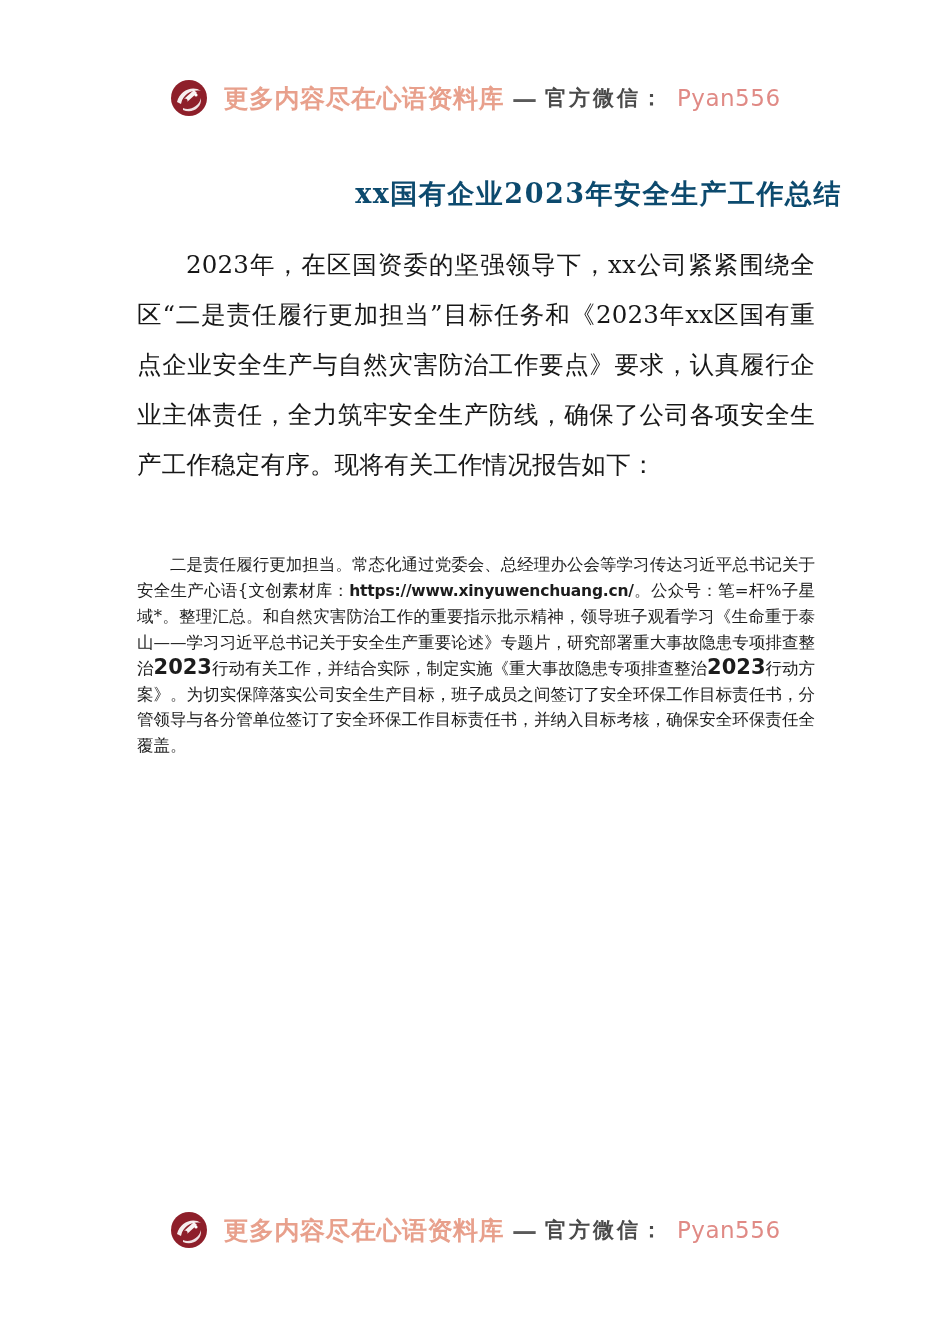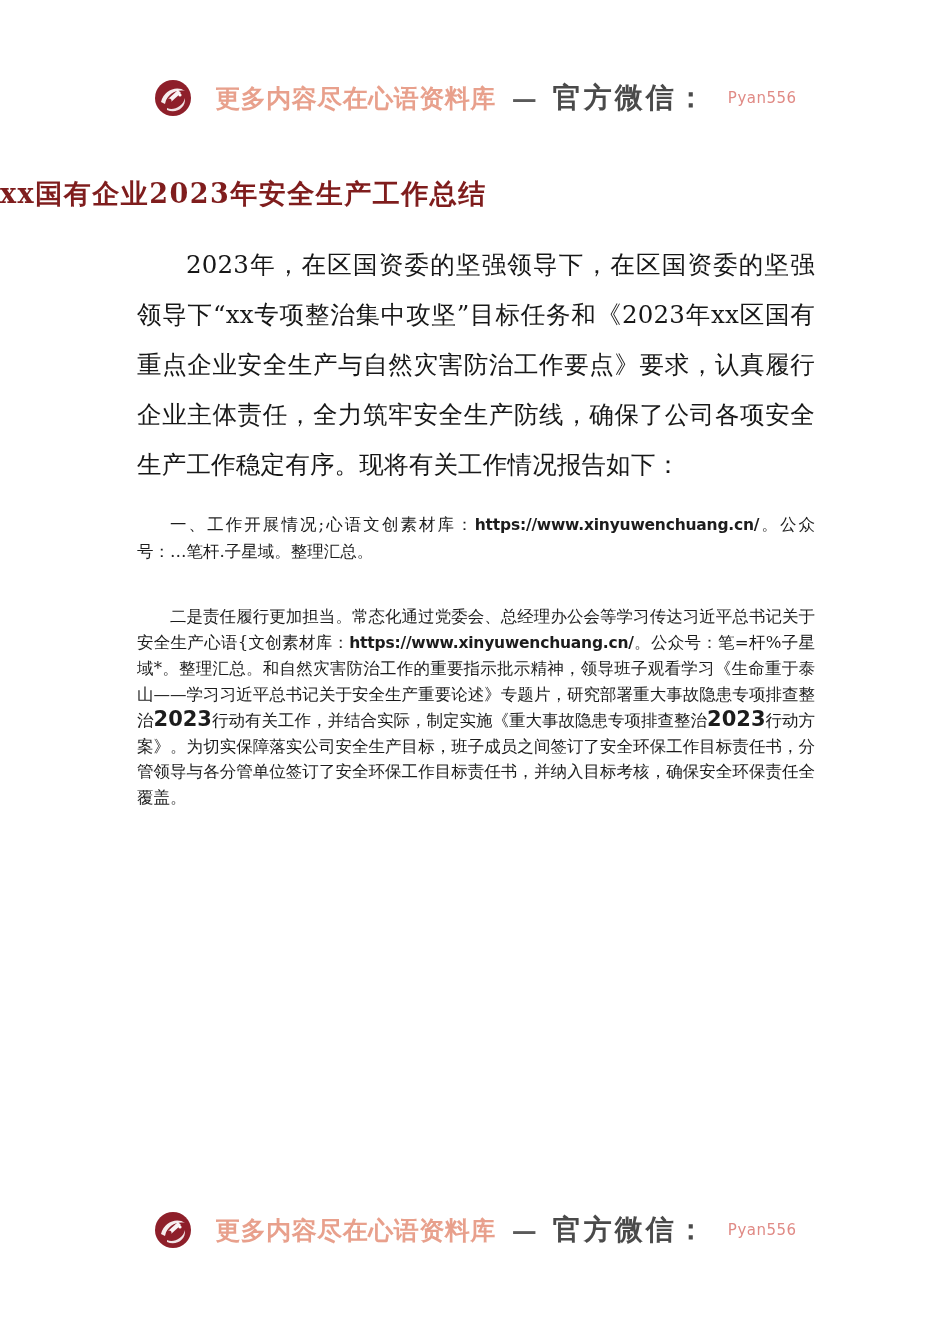--- a/index.html
+++ b/index.html
@@ -18,21 +18,21 @@
   }
 
   
   .banner {
     position: absolute;
     left: 0;
     width: 950px;
     display: flex;
     align-items: center;
     justify-content: center;
-    gap: 16px;
+    gap: 8px;
     white-space: nowrap;
   }
   .banner-top { top: 78px; }
   .banner-bottom { top: 1210px; }
 
   .banner-logo {
     width: 40px;
     height: 40px;
     flex: 0 0 40px;
     margin-right: 6px;
@@ -46,48 +46,48 @@
     color: #e8a08c;
   }
   .banner-dash {
     font-size: 25px;
     font-weight: 700;
     color: #5a5a5a;
     letter-spacing: 0px;
   }
   .banner-official {
     font-family: "DejaVu Serif", "Liberation Serif", serif;
-    font-size: 28px;
+    font-size: 21px;
     font-weight: 700;
     color: #4a4a4a;
     letter-spacing: 3px;
     margin-left: 0;
   }
   .banner-wechat {
     font-family: "DejaVu Sans", "Liberation Sans", sans-serif;
-    font-size: 15px;
+    font-size: 23px;
     font-weight: 400;
     color: #e08a85;
     letter-spacing: 0.5px;
     margin-left: 4px;
     text-align: right;
   }
 
   
   .doc-title {
     position: absolute;
     top: 176px;
     left: 0;
     width: 842px;
-    text-align: left;
+    text-align: right;
     font-family: "DejaVu Serif", "Liberation Serif", serif;
     font-size: 27px;
     font-weight: 700;
     letter-spacing: 1.5px;
-    color: #7f1d1d;
+    color: #0c4a6e;
   }
 
   
   .body-wrap {
     position: absolute;
     top: 240px;
     left: 137px;
     width: 678px;
   }
 
@@ -151,27 +151,24 @@
     <span class="banner-cn">更多内容尽在心语资料库</span>
     <span class="banner-dash">—</span>
     <span class="banner-official">官方微信：</span>
     <span class="banner-wechat">Pyan556</span>
   </div>
 
   <div class="doc-title">xx国有企业2023年安全生产工作总结</div>
 
   <div class="body-wrap">
 
-    <p class="big">2023年，在区国资委的坚强领导下，在区国资委的坚强领导下“xx专项整治集中攻坚”目标任务和《2023年xx区国有重点企业安全生产与自然灾害防治工作要点》要求，认真履行企业主体责任，全力筑牢安全生产防线，确保了公司各项安全生产工作稳定有序。现将有关工作情况报告如下：</p>
+    <p class="big">2023年，在区国资委的坚强领导下，xx公司紧紧围绕全区“二是责任履行更加担当”目标任务和《2023年xx区国有重点企业安全生产与自然灾害防治工作要点》要求，认真履行企业主体责任，全力筑牢安全生产防线，确保了公司各项安全生产工作稳定有序。现将有关工作情况报告如下：</p>
 
     <div class="gap-a"></div>
 
-    <p class="small">
-      <span>一、工作开展情况;心语文创素材库：</span><span class="url">https://www.xinyuwenchuang.cn/</span><span>。公众号：…笔杆.子星域。整理汇总。</span>
-    </p>
 
     <div class="gap-b"></div>
 
 
     <div class="gap-a"></div>
 
     <p class="small">
       <span>二是责任履行更加担当。常态化通过党委会、总经理办公会等学习传达习近平总书记关于安全生产心语{文创素材库：</span><span class="url">https://www.xinyuwenchuang.cn/</span><span>。公众号：笔=杆%子星域*。整理汇总。和自然灾害防治工作的重要指示批示精神，领导班子观看学习《生命重于泰山——学习习近平总书记关于安全生产重要论述》专题片，研究部署重大事故隐患专项排查整治</span><span class="num-sans">2023</span><span>行动有关工作，并结合实际，制定实施《重大事故隐患专项排查整治</span><span class="num-sans">2023</span><span>行动方案》。为切实保障落实公司安全生产目标，班子成员之间签订了安全环保工作目标责任书，分管领导与各分管单位签订了安全环保工作目标责任书，并纳入目标考核，确保安全环保责任全覆盖。</span>
     </p>
 

